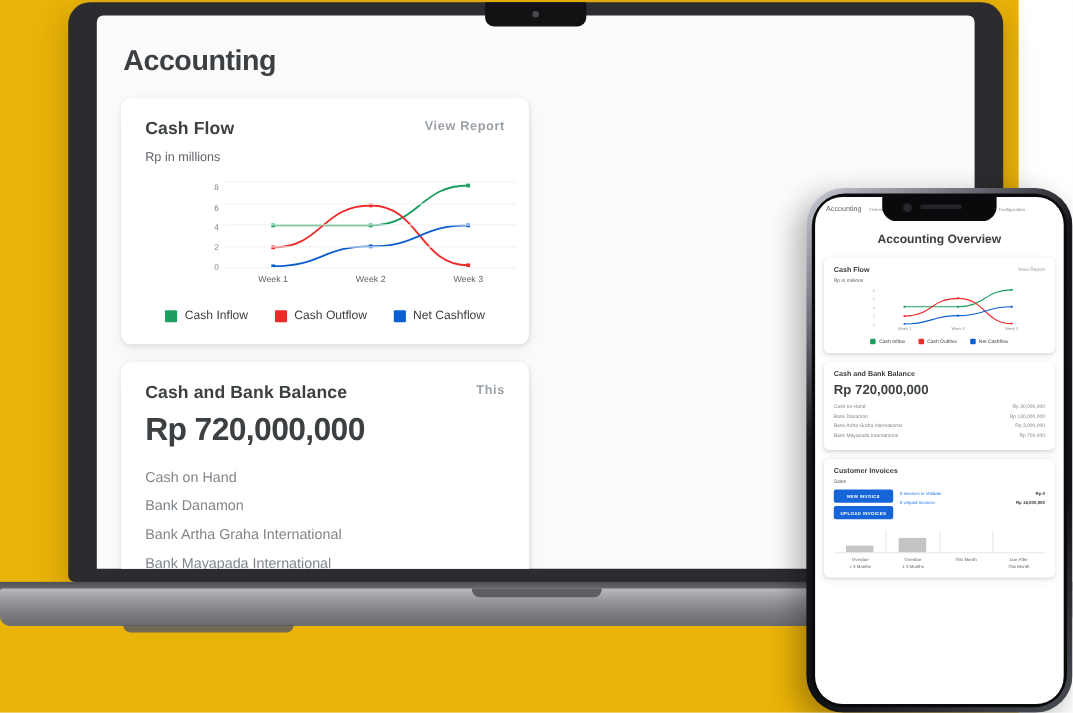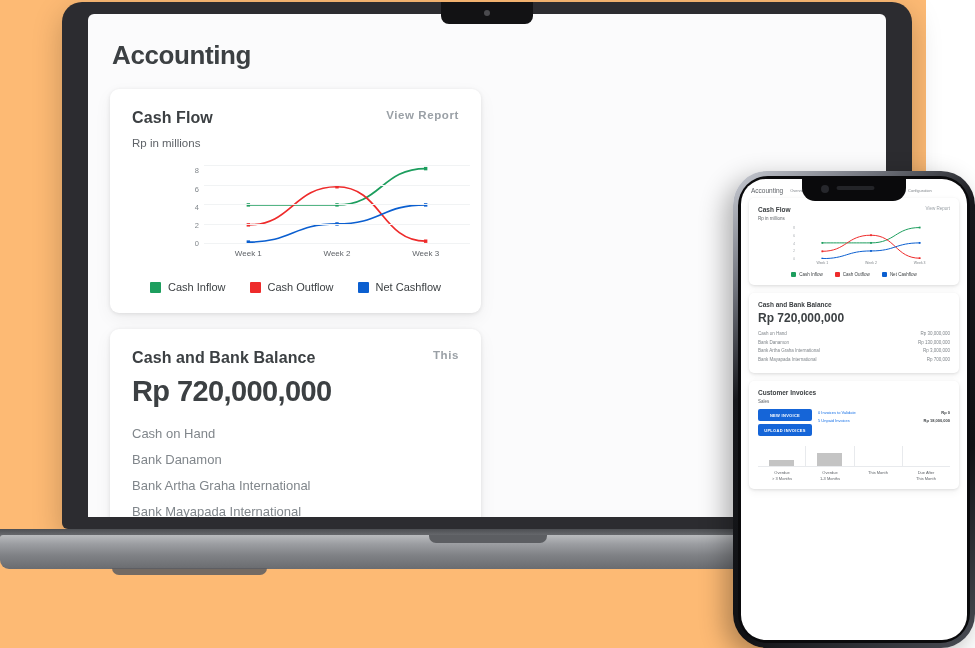--- a/index.html
+++ b/index.html
@@ -1,18 +1,18 @@
 <!DOCTYPE html>
 <html><head>
 <meta charset="utf-8">
 <style>
   * { margin:0; padding:0; box-sizing:border-box; }
   html,body { width:975px; height:648px; overflow:hidden; background:#ffffff;
               font-family:"Liberation Sans", sans-serif; }
-  #stage { position:relative; width:926px; height:648px; background:#fdba74; }
+  #stage { position:relative; width:926px; height:648px; background:#eab308; }
 
   
   #laptop { position:absolute; left:62px; top:2px; width:850px; height:527px; }
   .lt-bezel { position:absolute; inset:0; background:#2c2c30;
               border-radius:20px 20px 6px 6px; box-shadow:0 10px 30px rgba(0,0,0,.22); }
   .lt-notch { position:absolute; left:50%; top:0; transform:translateX(-50%);
               width:92px; height:22px; background:#121214; border-radius:0 0 8px 8px; z-index:6; }
   .lt-cam { position:absolute; left:50%; top:8px; transform:translateX(-50%);
             width:6px; height:6px; border-radius:50%; background:#4a4a4e; z-index:7; }
   .lt-screen { position:absolute; left:26px; top:12px; width:798px; height:503px;
@@ -229,20 +229,21 @@
         <div class="ph-navitems" id="p-nav">
             <div class="ph-navitem">Overview</div>
             <div class="ph-navitem">Customers</div>
             <div class="ph-navitem">Vendors</div>
             <div class="ph-navitem">Accounting</div>
             <div class="ph-navitem">Reporting</div>
             <div class="ph-navitem">Configuration</div>
           </div>
       </div>
 
+      <div class="ph-h1">Accounting Overview</div>
 
       <div class="ph-card">
         <div style="display:flex;justify-content:space-between;align-items:flex-start">
           <div class="ph-ctitle">Cash Flow</div>
           <div class="ph-clink">View Report</div>
         </div>
         <div class="ph-csub">Rp in millions</div>
         <div class="ph-chart">
           <div class="ph-plot">
             <svg id="p-svg" width="146" height="33" viewBox="0 0 146 33">

